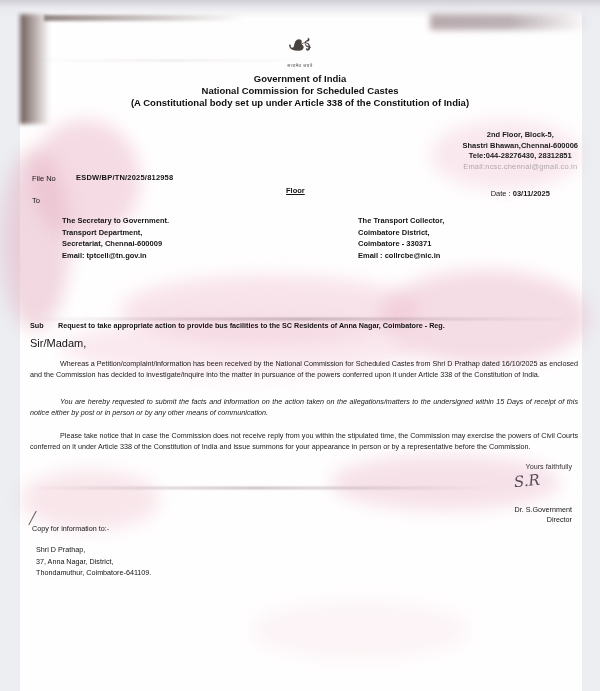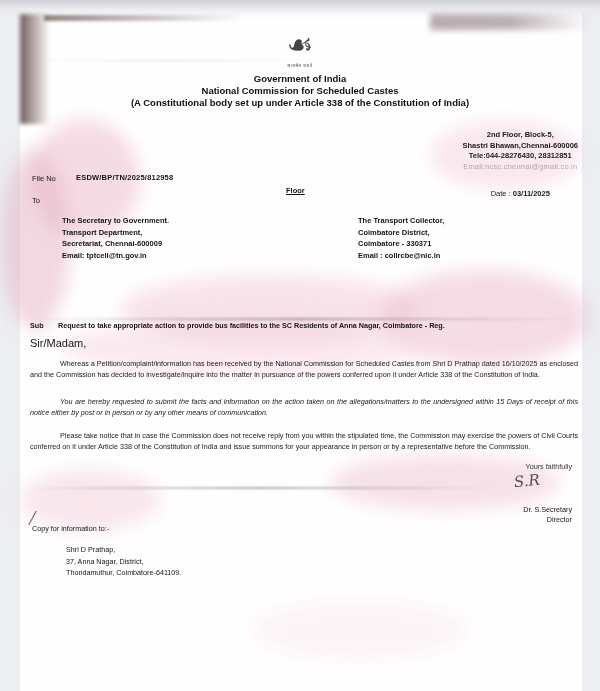--- a/index.html
+++ b/index.html
@@ -112,21 +112,21 @@
     font-family:"DejaVu Serif",serif;font-style:italic;opacity:.8;transform:rotate(-6deg);
   }
   .signer{position:absolute;right:28px;top:505px;font-size:7.2px;text-align:right;}
   .signer .role{display:block;margin-top:1px;}
 
   .copy-hdr{position:absolute;left:32px;top:524px;font-size:7.2px;text-align:right;}
   .copy-strike{
     position:absolute;left:30px;top:518px;width:34px;height:16px;
     border-left:1.3px solid #3a3a3a;transform:rotate(28deg);opacity:.8;
   }
-  .copy-body{position:absolute;left:36px;top:544px;font-size:7.2px;line-height:11.5px;margin-left:30px;}
+  .copy-body{position:absolute;left:36px;top:544px;font-size:7.2px;line-height:11.5px;}
 </style>
 </head>
 <body>
 
 <div class="scan">
 
   <div class="gutter-l"></div>
   <div class="gutter-r"></div>
 
   <div class="page"></div>
@@ -193,21 +193,21 @@
     <div class="sub-txt">Request to take appropriate action to provide bus facilities to the SC Residents of Anna Nagar, Coimbatore - Reg.</div>
     <div class="salut">Sir/Madam,</div>
 
     <div class="para p1">Whereas a Petition/complaint/information has been received by the National Commission for Scheduled Castes from Shri D Prathap dated 16/10/2025 as enclosed and the Commission has decided to investigate/inquire into the matter in pursuance of the powers conferred upon it under Article 338 of the Constitution of India.</div>
     <div class="para p2">You are hereby requested to submit the facts and information on the action taken on the allegations/matters to the undersigned within 15 Days of receipt of this notice either by post or in person or by any other means of communication.</div>
     <div class="para p3">Please take notice that in case the Commission does not receive reply from you within the stipulated time, the Commission may exercise the powers of Civil Courts conferred on it under Article 338 of the Constitution of India and issue summons for your appearance in person or by a representative before the Commission.</div>
 
     <div class="yours">Yours faithfully</div>
     <div class="sig">S.R</div>
     <div class="signer">
-      <span>Dr. S.Secretary</span>
+      <span>Dr. S.Government</span>
       <span class="role">Director</span>
     </div>
 
     <div class="copy-strike"></div>
     <div class="copy-hdr">Copy for information to:-</div>
     <div class="copy-body">
       <div>Shri D Prathap,</div>
       <div>37, Anna Nagar, District,</div>
       <div>Thondamuthur, Coimbatore-641109.</div>
     </div>

